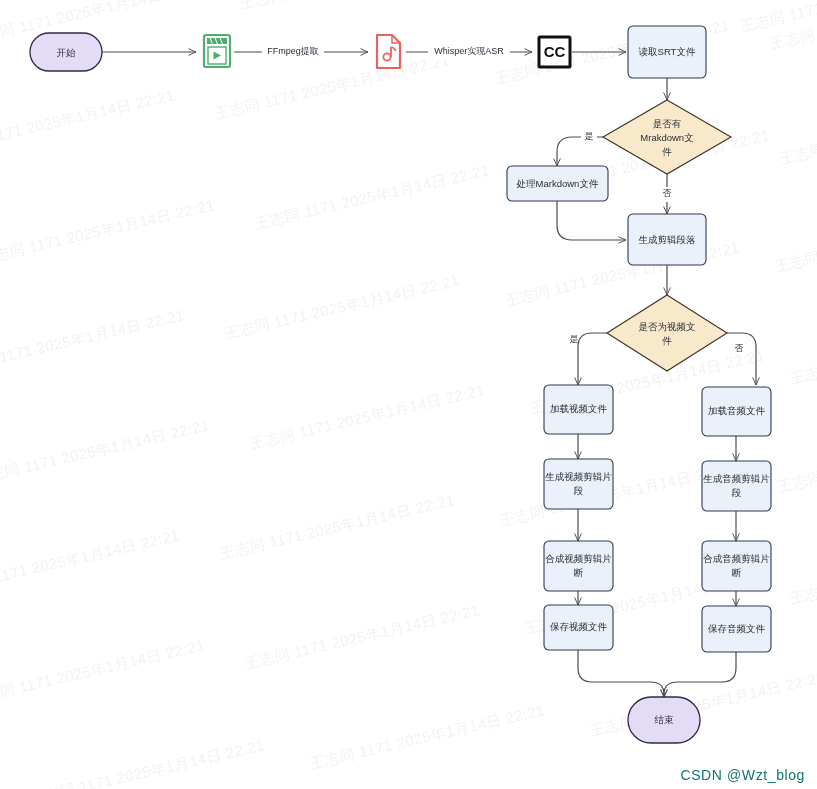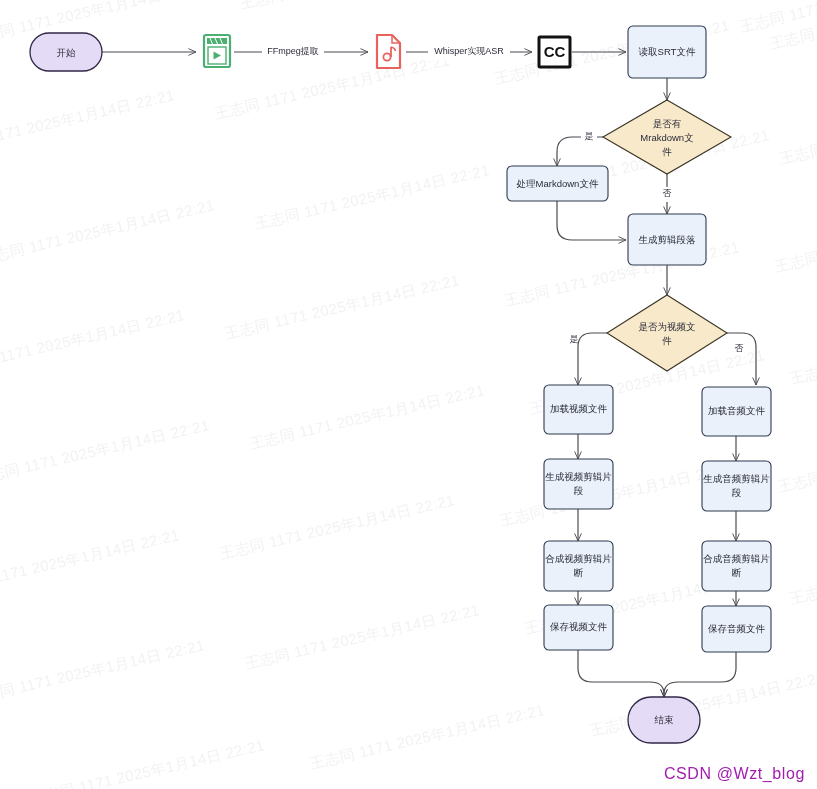--- a/index.html
+++ b/index.html
@@ -75,22 +75,22 @@
     fill: #f7e9c9;
     stroke: #3a3425;
     stroke-width: 1.1px;
   }
   
   #csdn-credit {
     position: absolute;
     right: 12px;
     bottom: 6px;
     z-index: 3;
-    color: #a21caf;
-    font-size: 16px;
+    color: #0f766e;
+    font-size: 14px;
     font-family: "Liberation Sans", sans-serif;
     letter-spacing: 0.6px;
   }
 </style>
 </head>
 <body>
 
 <div id="canvas">
 
   <div id="watermark-layer">

